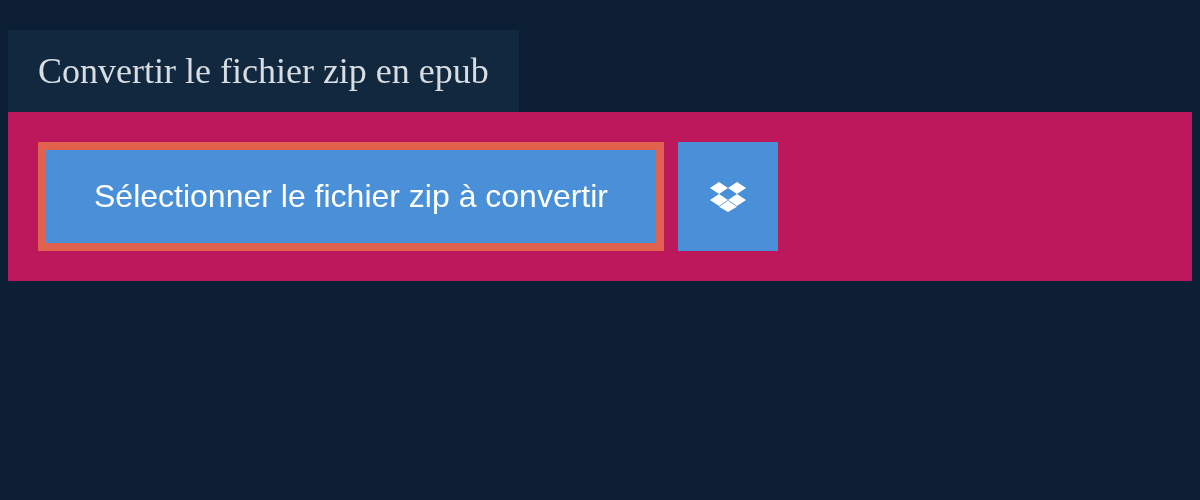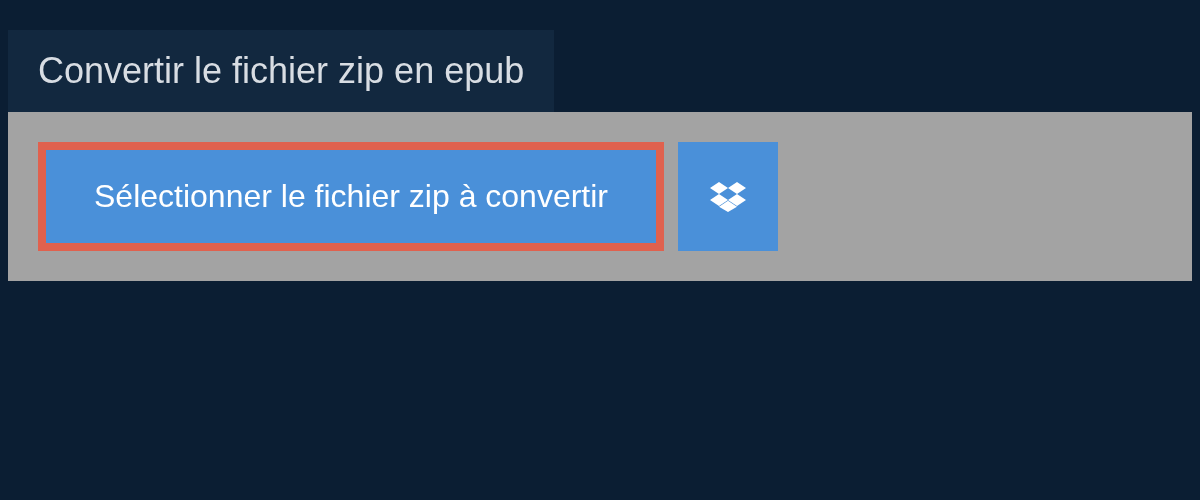--- a/index.html
+++ b/index.html
@@ -13,28 +13,29 @@
       background-color: #0b1e33;
       font-family: -apple-system, BlinkMacSystemFont, "Segoe UI", Helvetica, Arial, sans-serif;
       overflow: hidden;
     }
     .title-tab {
       display: inline-block;
       background-color: #12283f;
       padding: 20px 30px;
       margin-top: 30px;
       margin-left: 8px;
+      font-family: Liberation Serif, serif;
     }
     .title-text {
       color: #d8dde3;
       font-size: 36px;
       font-weight: 300;
     }
     .content-area {
-      background-color: #a3a3a3;
+      background-color: #be185d;
       margin-left: 8px;
       margin-right: 8px;
       padding: 30px;
     }
     .button-row {
       display: flex;
       gap: 14px;
       align-items: stretch;
     }
     .select-file-button {

